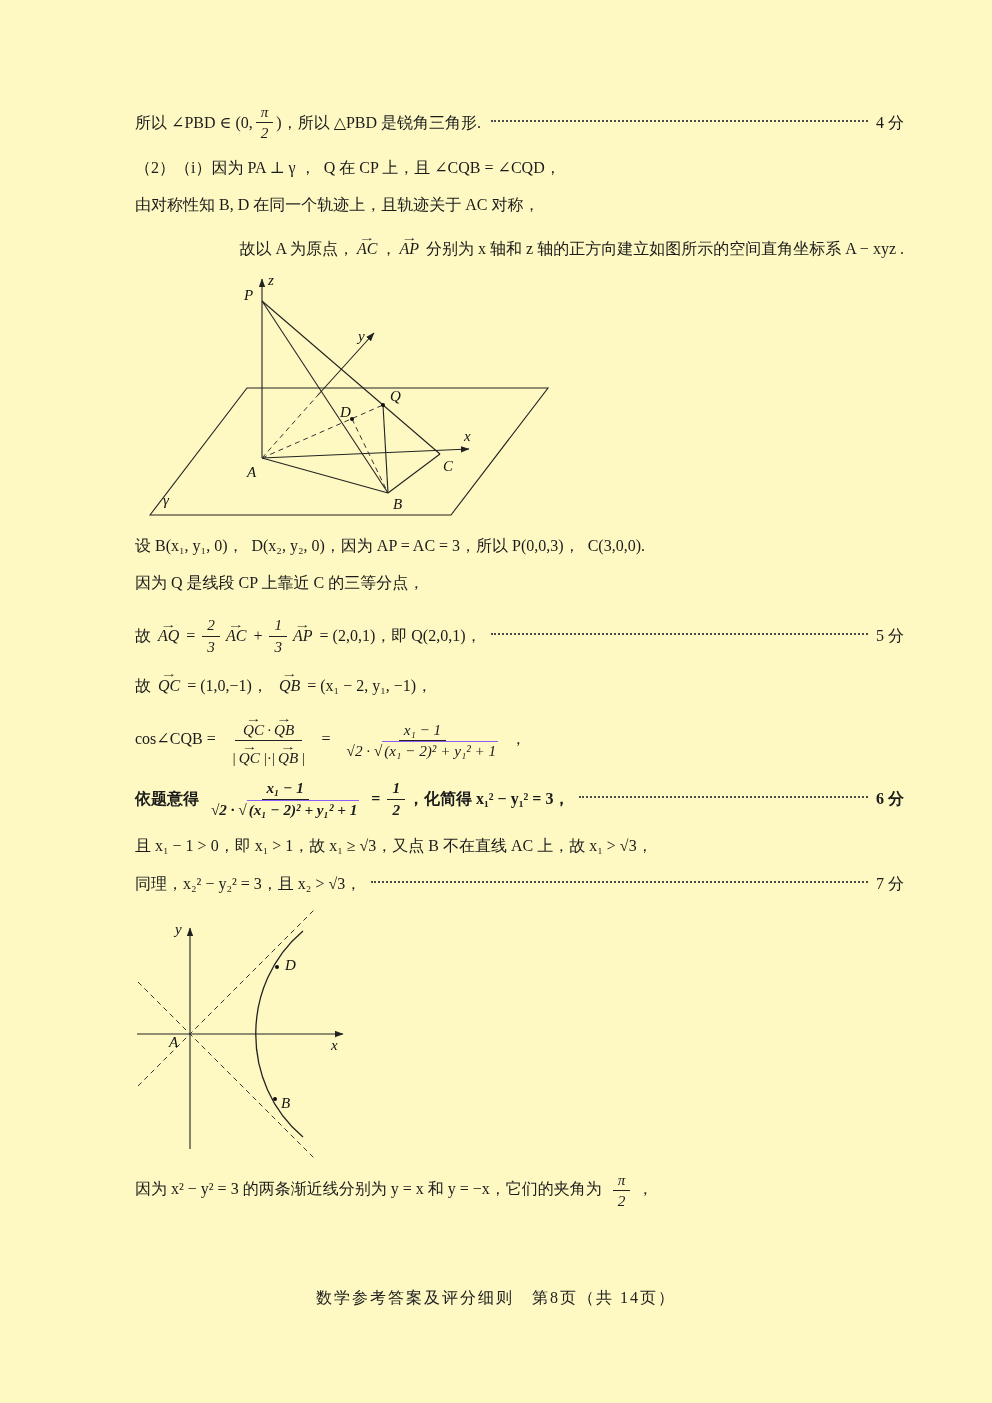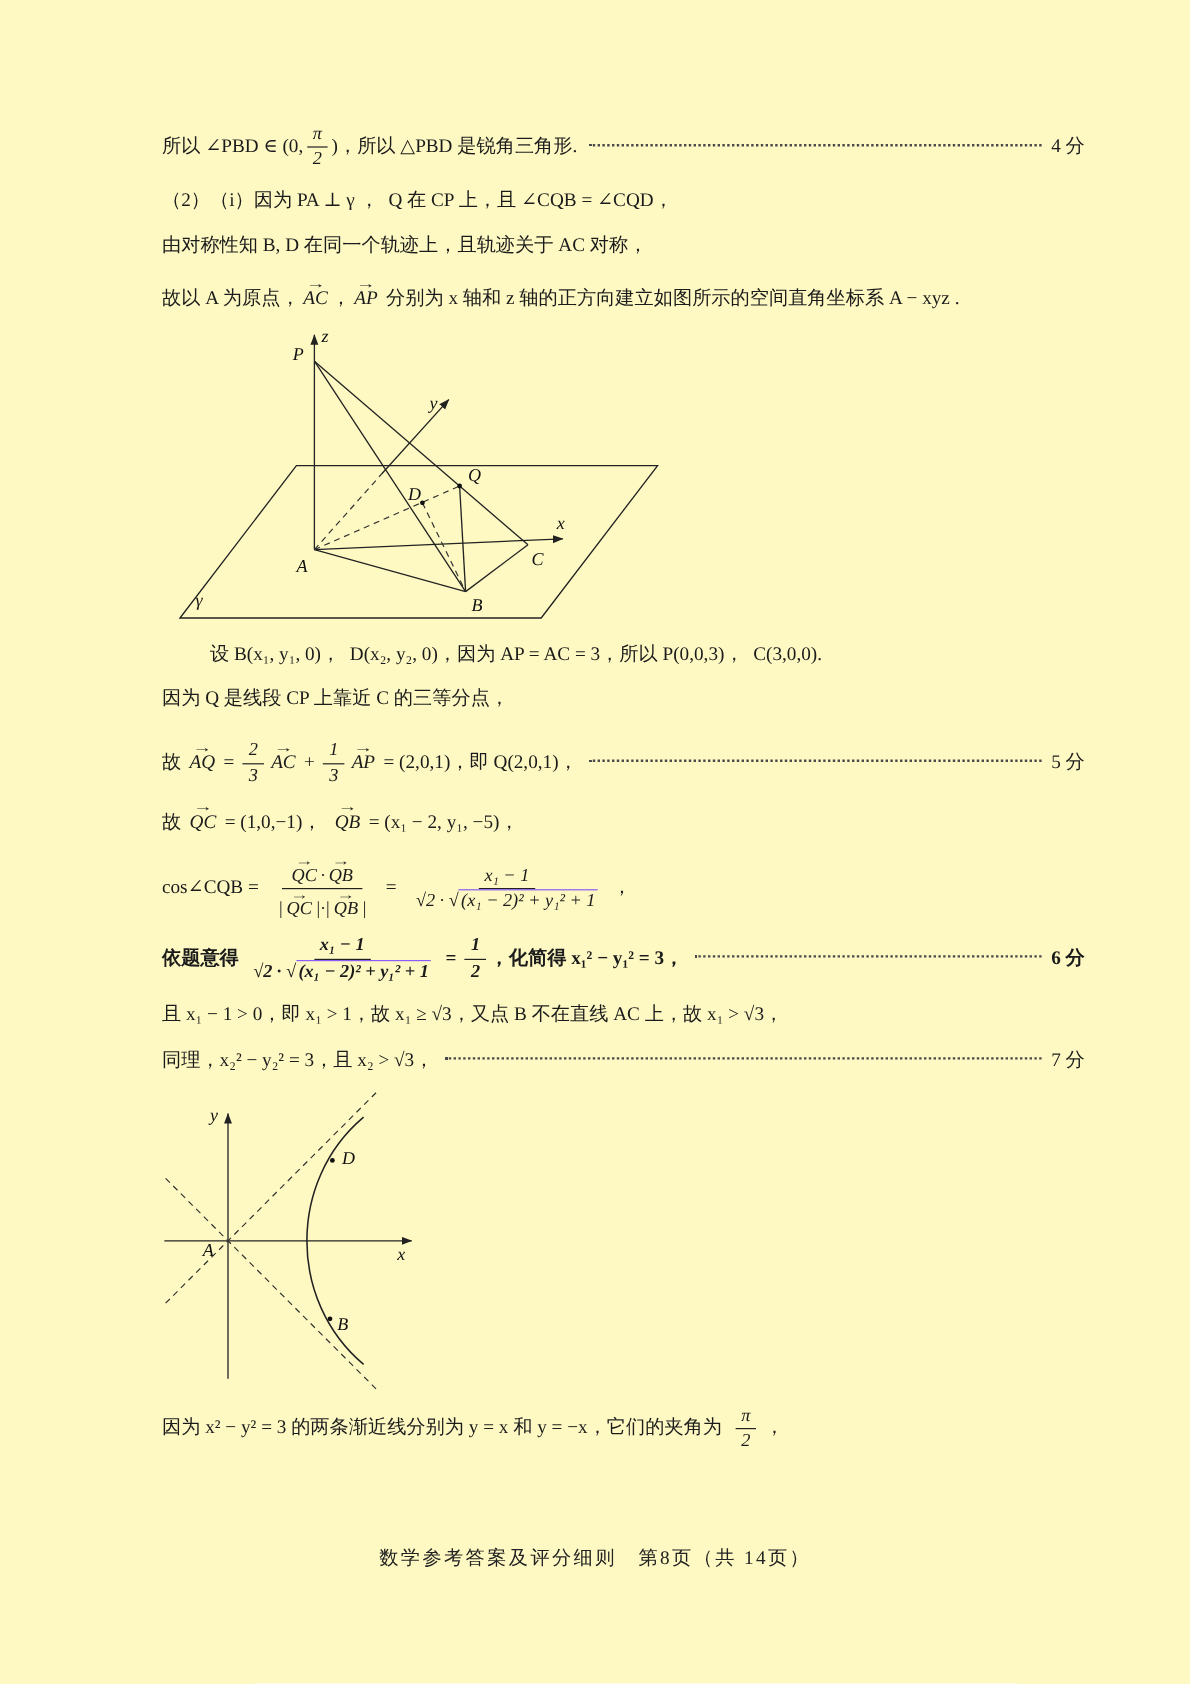--- a/index.html
+++ b/index.html
@@ -68,21 +68,21 @@
     </div>
 
     <div class="line">
       <span class="seg">（2）（i）因为 PA ⊥ γ ，  Q 在 CP 上，且 ∠CQB = ∠CQD，</span>
     </div>
 
     <div class="line">
       <span class="seg">由对称性知 B, D 在同一个轨迹上，且轨迹关于 AC 对称，</span>
     </div>
 
-    <div class="line vecline" style="margin-bottom:2px;">
+    <div class="line vecline" style="margin-bottom:2px;text-align:right;">
       <span class="seg">故以 A 为原点，</span><span class="vec">AC</span><span class="seg">，</span><span class="vec">AP</span><span class="seg"> 分别为 x 轴和 z 轴的正方向建立如图所示的空间直角坐标系 A − xyz .</span>
     </div>
 
     <svg class="figure fig1" width="460" height="265" viewBox="125 275 460 265" xmlns="http://www.w3.org/2000/svg">
       <defs>
         <marker id="arr" markerWidth="9" markerHeight="8" refX="7.5" refY="3" orient="auto">
           <path d="M0,0 L8,3 L0,6 Z" fill="#222"></path>
         </marker>
       </defs>
 
@@ -112,21 +112,21 @@
       <text class="lbl" x="464" y="453">x</text>
       <text class="lbl" x="244" y="312">P</text>
       <text class="lbl" x="390" y="413">Q</text>
       <text class="lbl" x="340" y="429">D</text>
       <text class="lbl" x="247" y="489">A</text>
       <text class="lbl" x="393" y="521">B</text>
       <text class="lbl" x="443" y="483">C</text>
       <text class="lbl" x="163" y="517">γ</text>
     </svg>
 
-    <div class="line" style="margin-top:6px;margin-left:40px;">
+    <div class="line" style="margin-top:6px;">
       <span class="seg">设 B(x₁, y₁, 0)，  D(x₂, y₂, 0)，因为 AP = AC = 3，所以 P(0,0,3)，  C(3,0,0).</span>
     </div>
 
     <div class="line">
       <span class="seg">因为 Q 是线段 CP 上靠近 C 的三等分点，</span>
     </div>
 
     <div class="line flexline vecline tall">
       <span class="seg">故 </span>
       <span class="vec">AQ</span>
@@ -141,21 +141,21 @@
         <span class="num">1</span>
         <span class="den">3</span>
       </span>
       <span class="vec">AP</span>
       <span class="seg"> = (2,0,1)，即 Q(2,0,1)，</span>
       <span class="leader"></span>
       <span class="score">5 分</span>
     </div>
 
     <div class="line vecline" style="margin-bottom:8px;">
-      <span class="seg">故 </span><span class="vec">QC</span><span class="seg"> = (1,0,−1)，  </span><span class="vec">QB</span><span class="seg"> = (x₁ − 2, y₁, −5)，</span>
+      <span class="seg">故 </span><span class="vec">QC</span><span class="seg"> = (1,0,−1)，  </span><span class="vec">QB</span><span class="seg"> = (x₁ − 2, y₁, −1)，</span>
     </div>
 
     <div class="line vecline tall">
       <span class="seg">cos∠CQB = </span>
       <span class="frac mi vfrac">
         <span class="num"><span class="vec">QC</span><span>·</span><span class="vec">QB</span></span>
         <span class="den"><span>|</span><span class="vec">QC</span><span>|·|</span><span class="vec">QB</span><span>|</span></span>
       </span>
       <span class="seg"> = </span>
       <span class="frac mi">

